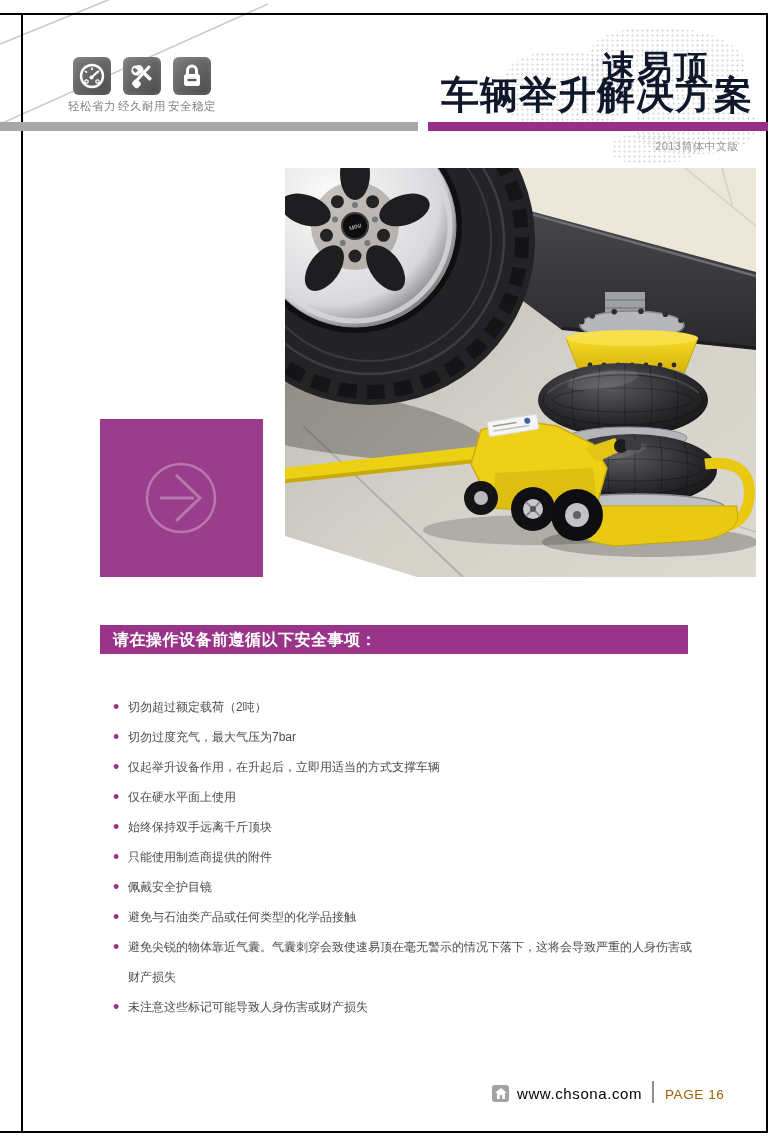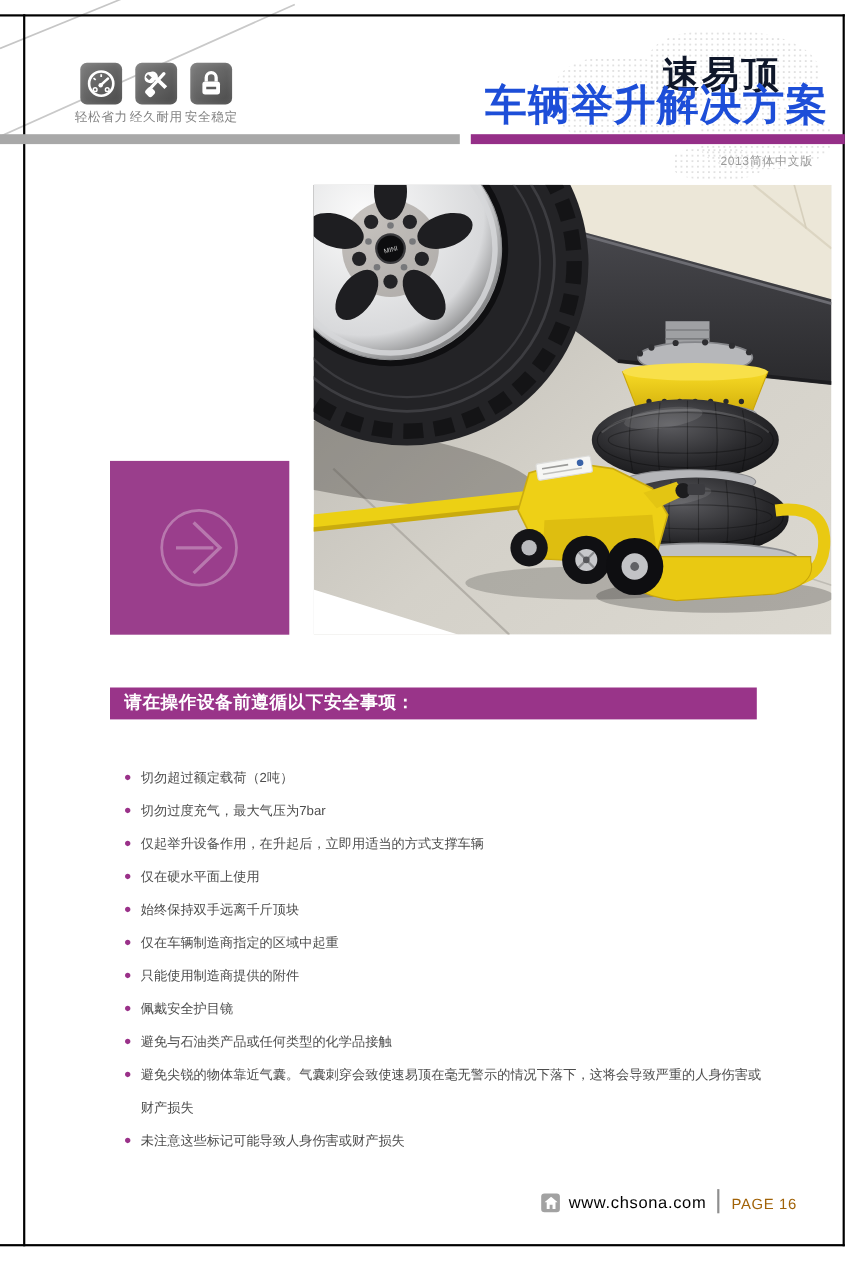--- a/index.html
+++ b/index.html
@@ -17,21 +17,21 @@
   
   .dots { position:absolute; background-image:radial-gradient(#c9c9c9 1px, transparent 1.2px); background-size:5px 5px; opacity:.55; border-radius:40% 60% 55% 45%; }
 
   
   .feat-box { position:absolute; width:38px; height:38px; top:57px; border-radius:6px;
               background:linear-gradient(140deg,#7d7d7d,#4a4a4a); display:flex; align-items:center; justify-content:center;
               box-shadow:inset 0 0 6px rgba(255,255,255,.15); }
   .feat-label { position:absolute; top:99px; width:56px; text-align:center; font-size:11.5px; color:#828282; letter-spacing:.5px; }
 
   .brand { position:absolute; top:33px; right:66px; font-size:34px; font-weight:800; color:#0f172a; letter-spacing:2px;margin-top:12px; }
-  .main-title { position:absolute; top:70px; right:23px; font-size:38px; font-weight:800; color:#1d4ed8; letter-spacing:1px; }
+  .main-title { position:absolute; top:70px; right:23px; font-size:38px; font-weight:800; color:#0f172a; letter-spacing:1px; }
   .bar-gray   { position:absolute; left:0;  top:122px; width:418px; height:9px; background:#a8a8a8; z-index:5; }
   .bar-purple { position:absolute; left:428px; top:122px; width:340px; height:9px; background:#952f88; z-index:5; }
   .edition { position:absolute; top:139px; right:37px; font-size:11px; color:#9a9a9a; letter-spacing:.5px; }
 
   
   .photo { position:absolute; left:285px; top:168px; width:471px; height:409px; overflow:hidden; }
   .arrow-card { position:absolute; left:100px; top:419px; width:163px; height:158px; background:#9a3e8c; cursor:pointer; }
 
   
   .safety-banner { position:absolute; left:100px; top:625px; width:588px; height:29px; background:#993489;
@@ -265,21 +265,20 @@
 
   <div class="safety-banner">
     <span>请在操作设备前遵循以下安全事项：</span>
   </div>
   <ul class="safety-list">
       <li>切勿超过额定载荷（2吨）</li>
       <li>切勿过度充气，最大气压为7bar</li>
       <li>仅起举升设备作用，在升起后，立即用适当的方式支撑车辆</li>
       <li>仅在硬水平面上使用</li>
       <li>始终保持双手远离千斤顶块</li>
-      <li>仅在车辆制造商指定的区域中起重</li>
       <li>只能使用制造商提供的附件</li>
       <li>佩戴安全护目镜</li>
       <li>避免与石油类产品或任何类型的化学品接触</li>
       <li>避免尖锐的物体靠近气囊。气囊刺穿会致使速易顶在毫无警示的情况下落下，这将会导致严重的人身伤害或财产损失</li>
       <li>未注意这些标记可能导致人身伤害或财产损失</li>
     </ul>
 
   <div class="home-badge">
     <svg width="12" height="11" viewBox="0 0 12 11">
       <path d="M6 0 L12 5 L10 5 L10 11 L7.3 11 L7.3 7.2 L4.7 7.2 L4.7 11 L2 11 L2 5 L0 5 Z" fill="#fff"></path>

